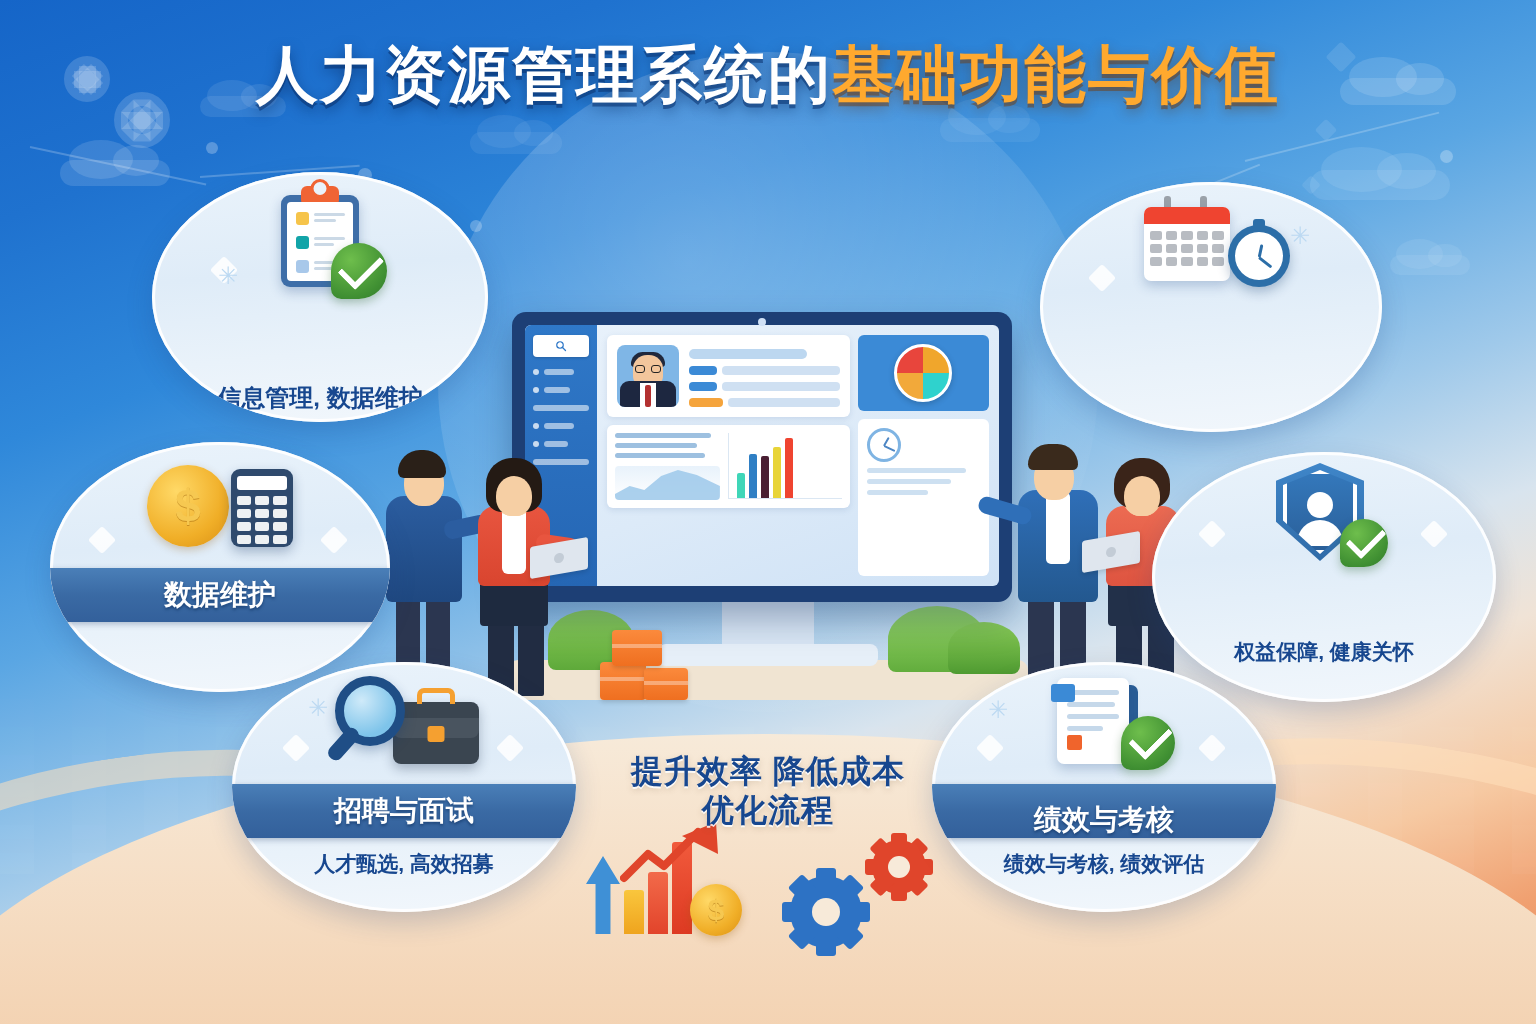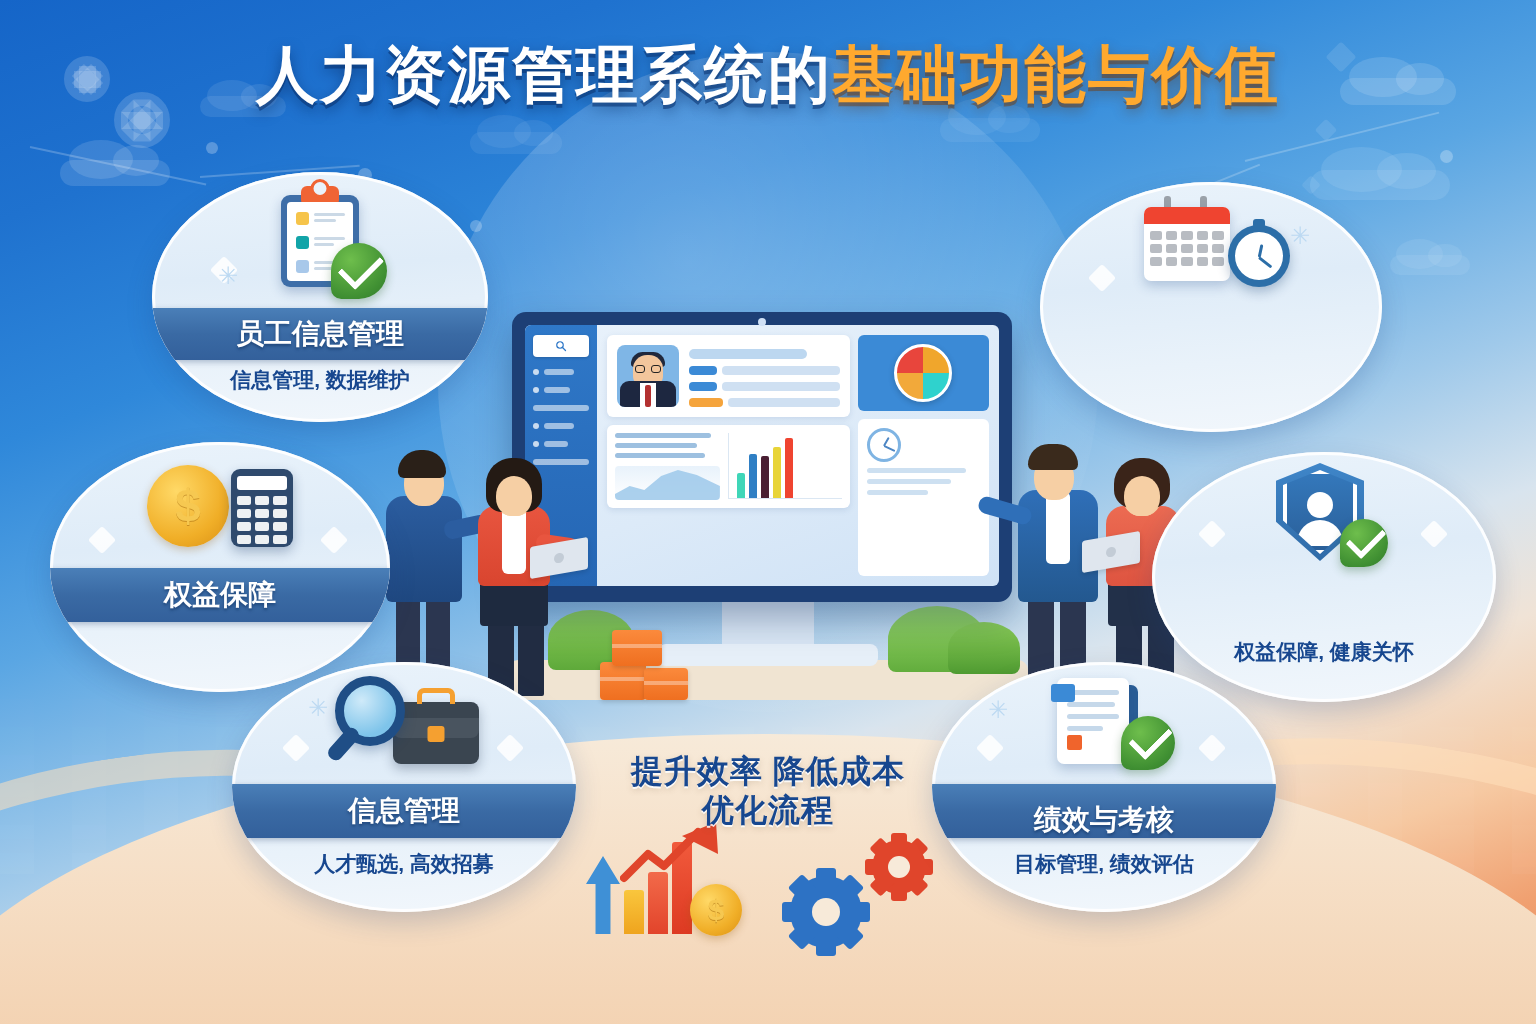--- a/index.html
+++ b/index.html
@@ -571,24 +571,21 @@
               <span class="cb-sq" style="background:#a8c8ea"></span>
               <span class="cb-l">
                 <i style="width:100%"></i>
                 <i style="width:80%"></i>
               </span>
             </div>
         </div>
         <div class="checkbadge" style="right:-28px; bottom:-12px; width:56px;height:56px;"></div>
       </div>
     </div>
-    <div class="banner" style="top:136px; height:52px;">
-      <span class="b-title" style="font-size:28px;">员工信息管理</span>
-    </div>
-    <div class="sub" style="top:194px; font-size:21px;">信息管理, 数据维护</div>
+    <div class="sub" style="top:210px; font-size:24px;">信息管理, 数据维护</div>
   </div>
 
   <div class="bubble" style="left:1040px; top:182px; width:342px; height:250px;">
     <div class="b-diamond" style="left:52px; top:86px;"></div>
     <div class="b-spark" style="right:72px; top:42px;">✳</div>
     <div class="icon-area" style="height:134px;">
       <div class="ic" style="width:146px;height:92px;">
         <div class="cal-ring" style="left:26px;"></div>
         <div class="cal-ring" style="left:62px;"></div>
         <div class="calendar" style="position:absolute; left:6px; top:4px;">
@@ -643,21 +640,21 @@
               <i></i>
               <i></i>
               <i></i>
               <i></i>
               <i></i>
             </div>
         </div>
       </div>
     </div>
     <div class="banner" style="top:126px; height:54px;">
-      <span class="b-title" style="font-size:28px;">权益保障</span>
+      <span class="b-title" style="font-size:28px;">数据维护</span>
     </div>
   </div>
 
   <div class="bubble" style="left:1152px; top:452px; width:344px; height:250px;">
     <div class="b-diamond" style="left:50px; top:72px;"></div>
     <div class="b-diamond" style="right:52px; top:72px;"></div>
     <div class="icon-area" style="height:122px;">
       <div class="ic" style="width:120px;height:104px;">
         <div class="shield" style="position:absolute; left:12px; top:2px;">
           <div class="inner">
@@ -681,21 +678,21 @@
           <div class="hdl"></div>
             <div class="flap"></div>
             <div class="latch"></div>
         </div>
         <div class="magnifier" style="position:absolute; left:6px; top:0;">
           <div class="handle"></div>
         </div>
       </div>
     </div>
     <div class="banner" style="top:122px; height:54px;">
-      <span class="b-title" style="font-size:28px;">信息管理</span>
+      <span class="b-title" style="font-size:28px;">招聘与面试</span>
     </div>
     <div class="sub" style="top:188px; font-size:21px;">人才甄选, 高效招募</div>
   </div>
 
   <div class="bubble" style="left:932px; top:662px; width:344px; height:250px;">
     <div class="b-diamond" style="left:48px; top:76px;"></div>
     <div class="b-diamond" style="right:54px; top:76px;"></div>
     <div class="b-spark" style="left:56px; top:36px;">✳</div>
     <div class="icon-area" style="height:124px;">
       <div class="ic" style="width:110px;height:96px;">
@@ -707,16 +704,16 @@
             <i style="width:100%"></i>
             <i style="width:70%"></i>
           <div class="osq"></div>
         </div>
         <div class="checkbadge" style="right:-16px; bottom:2px; width:54px;height:54px;"></div>
       </div>
     </div>
     <div class="banner" style="top:122px; height:54px;">
       <span class="b-title" style="font-size:28px;margin-top:18px;">绩效与考核</span>
     </div>
-    <div class="sub" style="top:188px; font-size:21px;">目标管理, 绩效评估</div>
+    <div class="sub" style="top:188px; font-size:21px;">绩效与考核, 绩效评估</div>
   </div>
 
 </div>
 
 </body></html>

